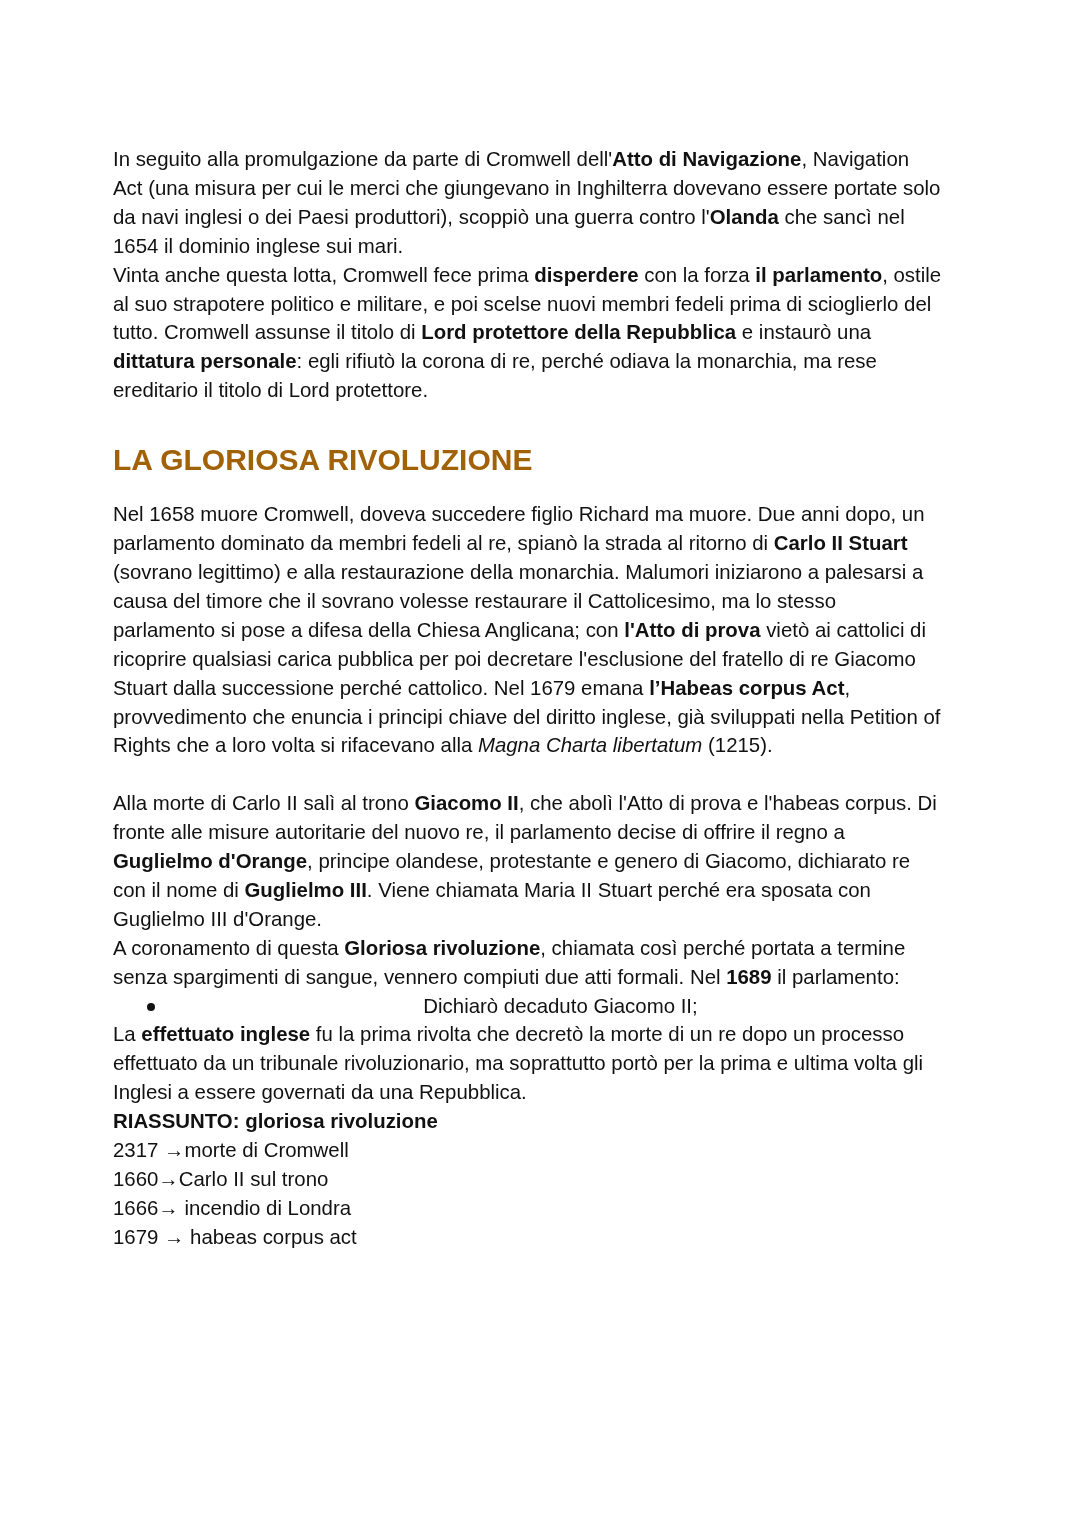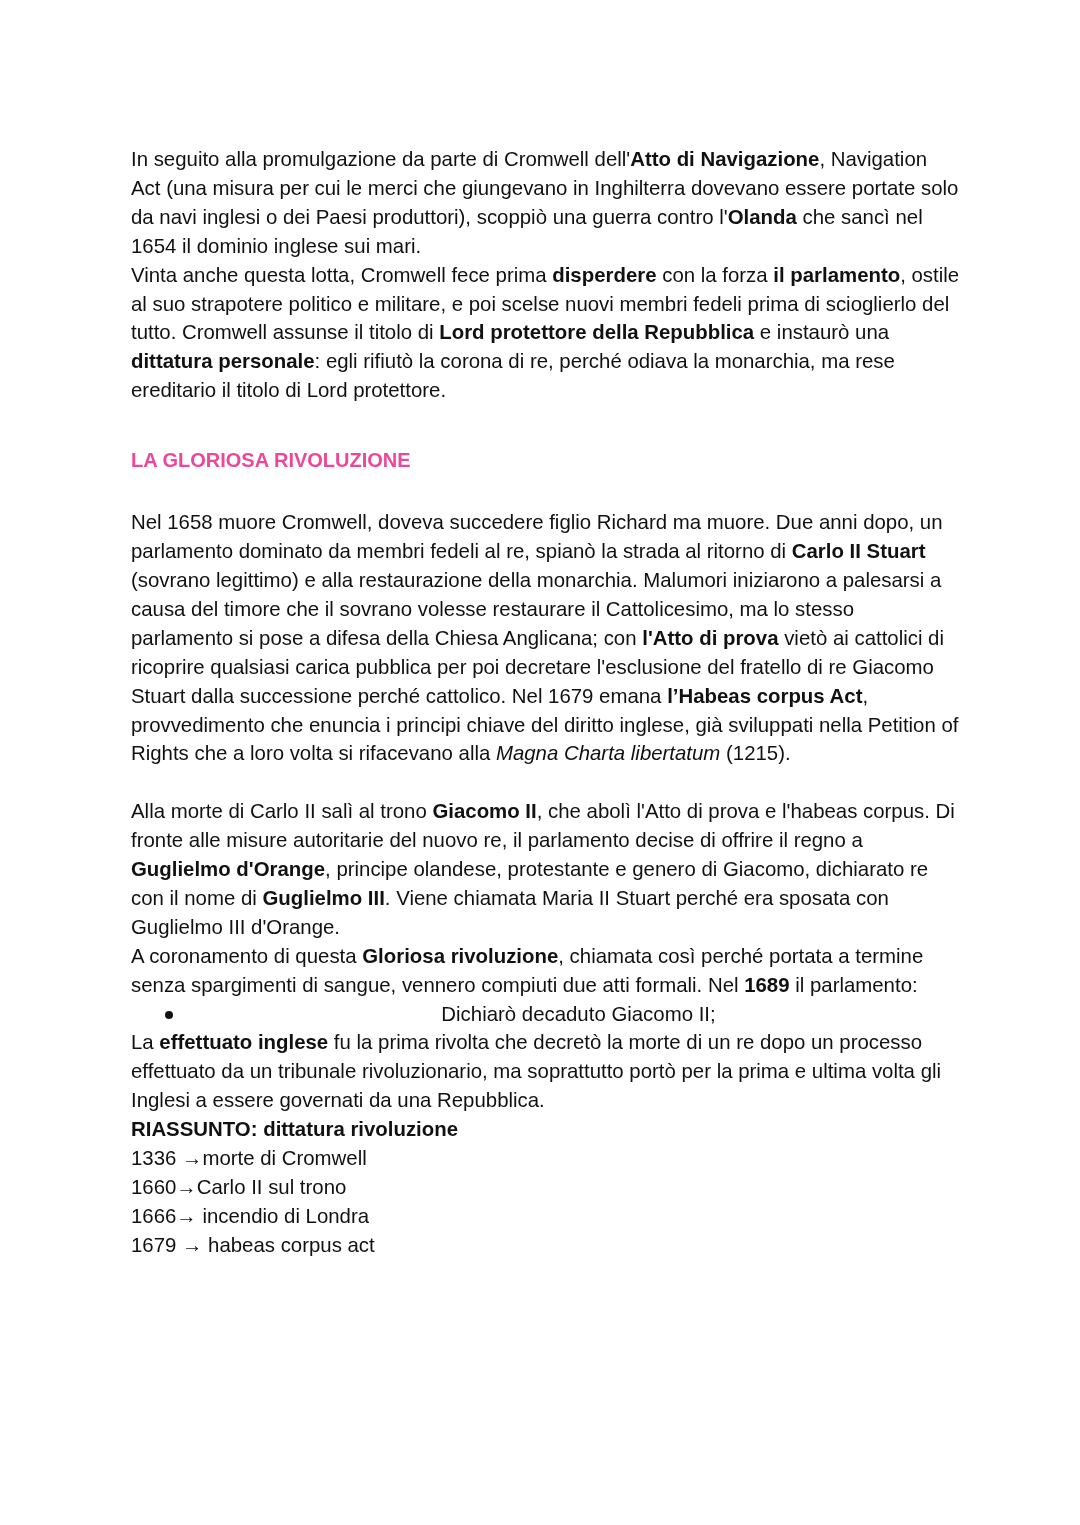--- a/index.html
+++ b/index.html
@@ -1,27 +1,27 @@
 <!DOCTYPE html>
 <html><head>
 <meta charset="utf-8">
 <style>
   html, body { margin: 0; padding: 0; background: #ffffff; }
   body { width: 1080px; height: 1525px; overflow: hidden; position: relative; }
   .page {
-    position: absolute; left: 131px; top: 145px; width: 830px;
+    position: absolute; left: 113px; top: 145px; width: 830px;
     font-family: "Liberation Sans", sans-serif;
     font-size: 20.4px; line-height: 28.9px; color: #111111;
   }
   .para { margin: 0; }
   .gap { height: 28.9px; }
   h1.heading {
     font-family: "Liberation Sans", sans-serif;
-    font-weight: bold; font-size: 20px; line-height: 34px;
-    margin: 38px 0 31px 0; color: #ec4899;
+    font-weight: bold; font-size: 30px; line-height: 34px;
+    margin: 38px 0 23px 0; color: #a16207;
   }
   b { font-weight: bold; }
   .bi { font-weight: normal; font-style: italic; }
   ul.bullets { list-style: none; margin: 0; padding: 0 0 0 65px; text-align: center; }
   ul.bullets li { position: relative; margin: 0; }
   ul.bullets li .bullet-dot {
     position: absolute; left: -31px; top: 11px; width: 8px; height: 8px;
     border-radius: 50%; background: #111111;
   }
   .timeline-item { margin: 0; white-space: pre; }
@@ -42,21 +42,21 @@
 
   <ul class="bullets">
     <li>
       <span class="bullet-dot"></span>
       <span>Dichiarò decaduto Giacomo II;</span>
     </li>
   </ul>
 
   <p class="para">La <b>effettuato inglese</b> fu la prima rivolta che decretò la morte di un re dopo un processo effettuato da un tribunale rivoluzionario, ma soprattutto portò per la prima e ultima volta gli Inglesi a essere governati da una Repubblica.</p>
 
-  <p class="para"><b>RIASSUNTO: dittatura rivoluzione</b></p>
+  <p class="para"><b>RIASSUNTO: gloriosa rivoluzione</b></p>
 
   <div>
-    <p class="timeline-item">1336 →morte di Cromwell</p>
+    <p class="timeline-item">2317 →morte di Cromwell</p>
     <p class="timeline-item">1660→Carlo II sul trono</p>
     <p class="timeline-item">1666→ incendio di Londra</p>
     <p class="timeline-item">1679 → habeas corpus act</p>
   </div>
 </div>
 
 </body></html>

